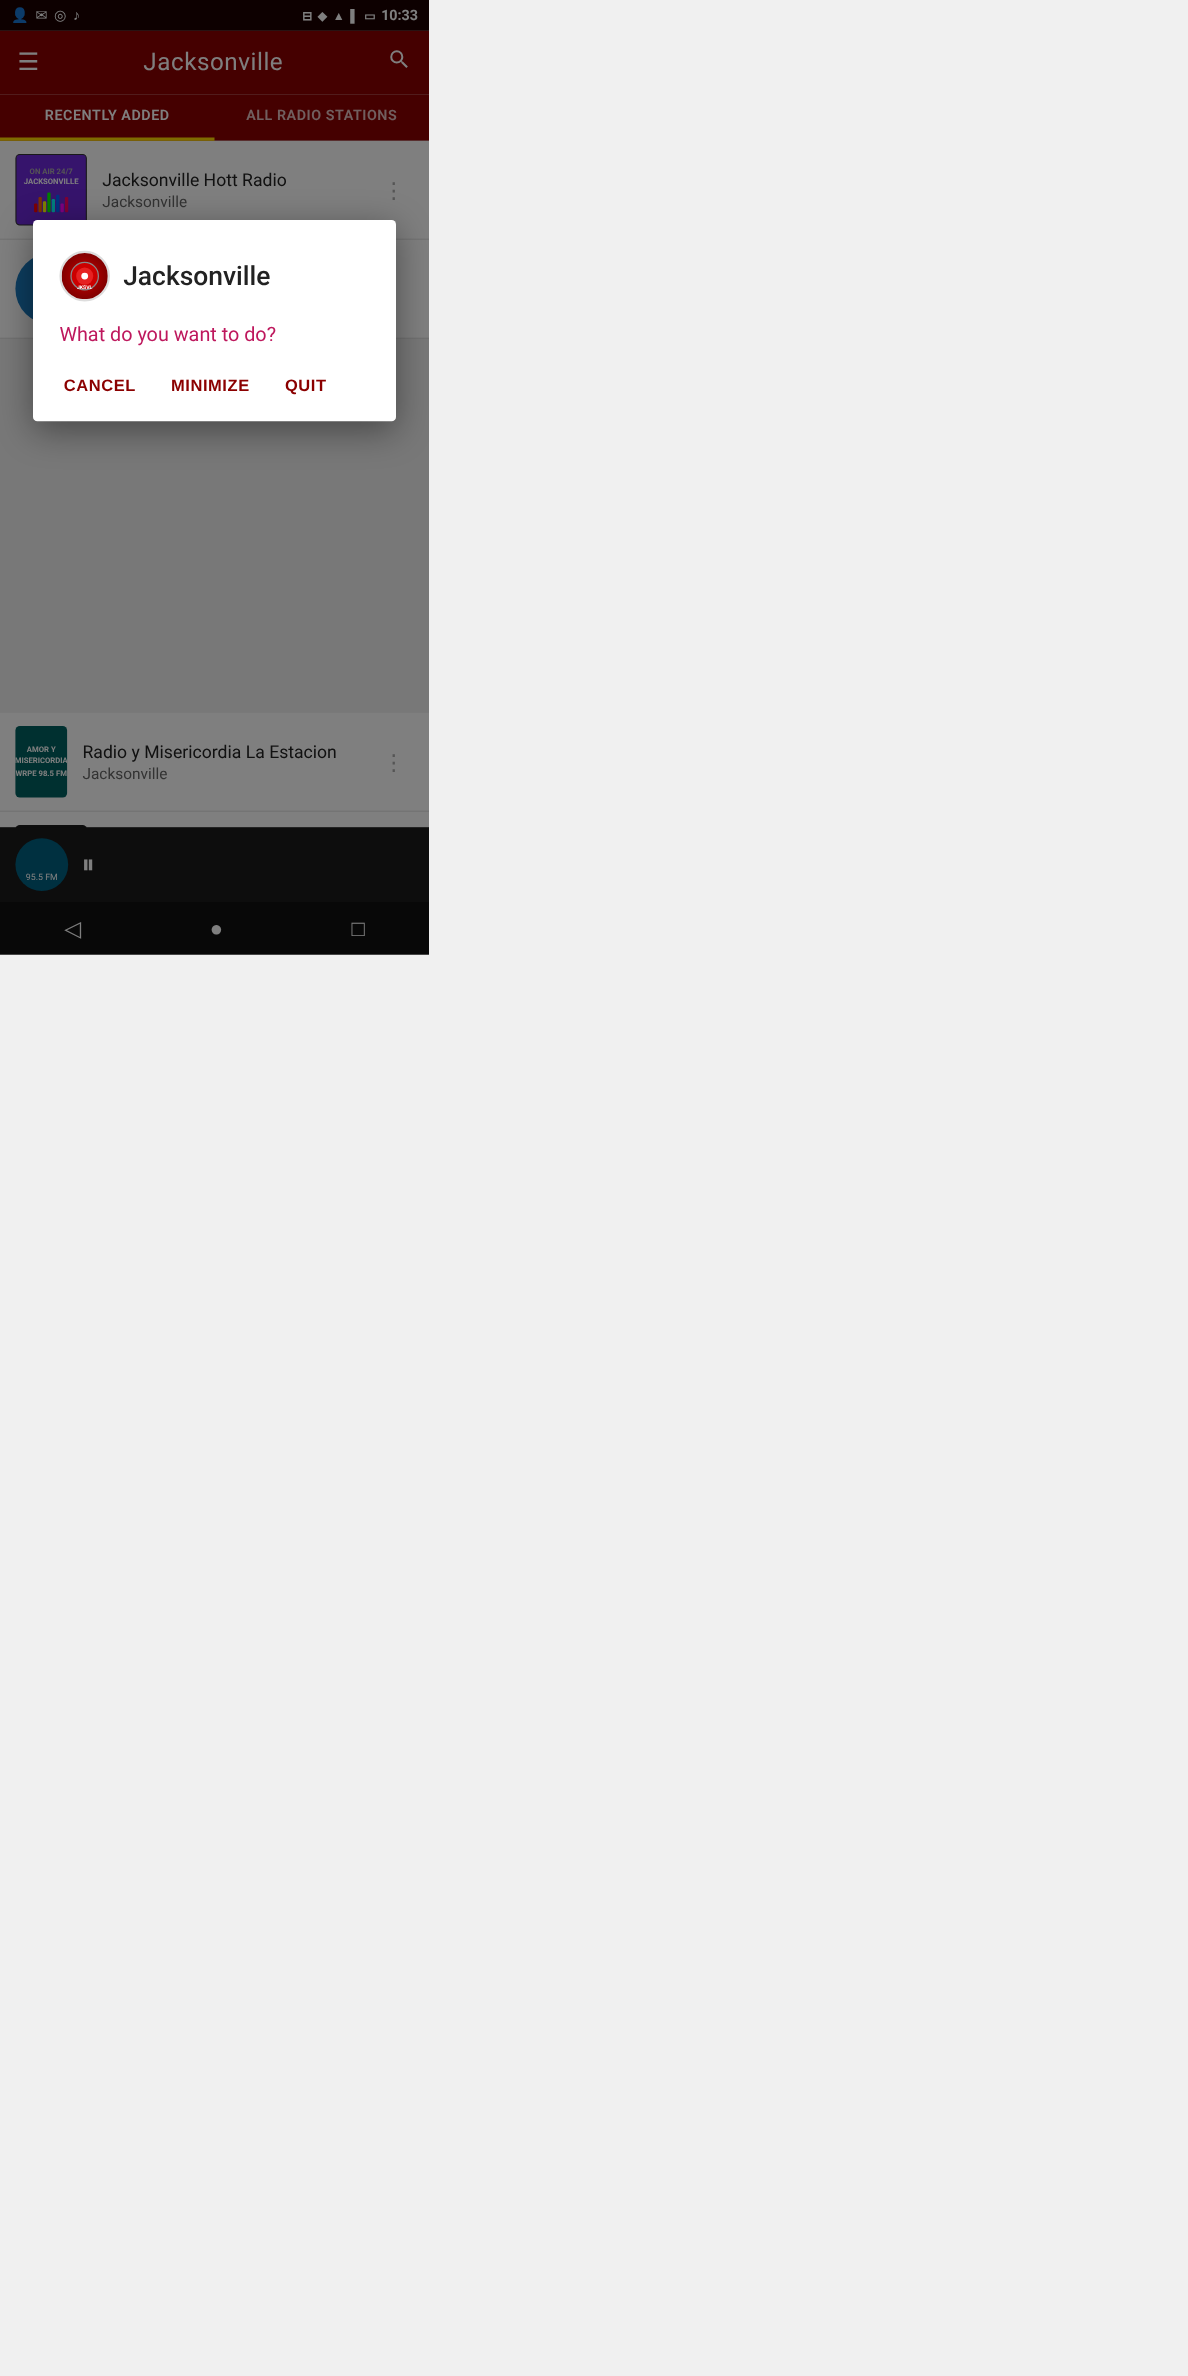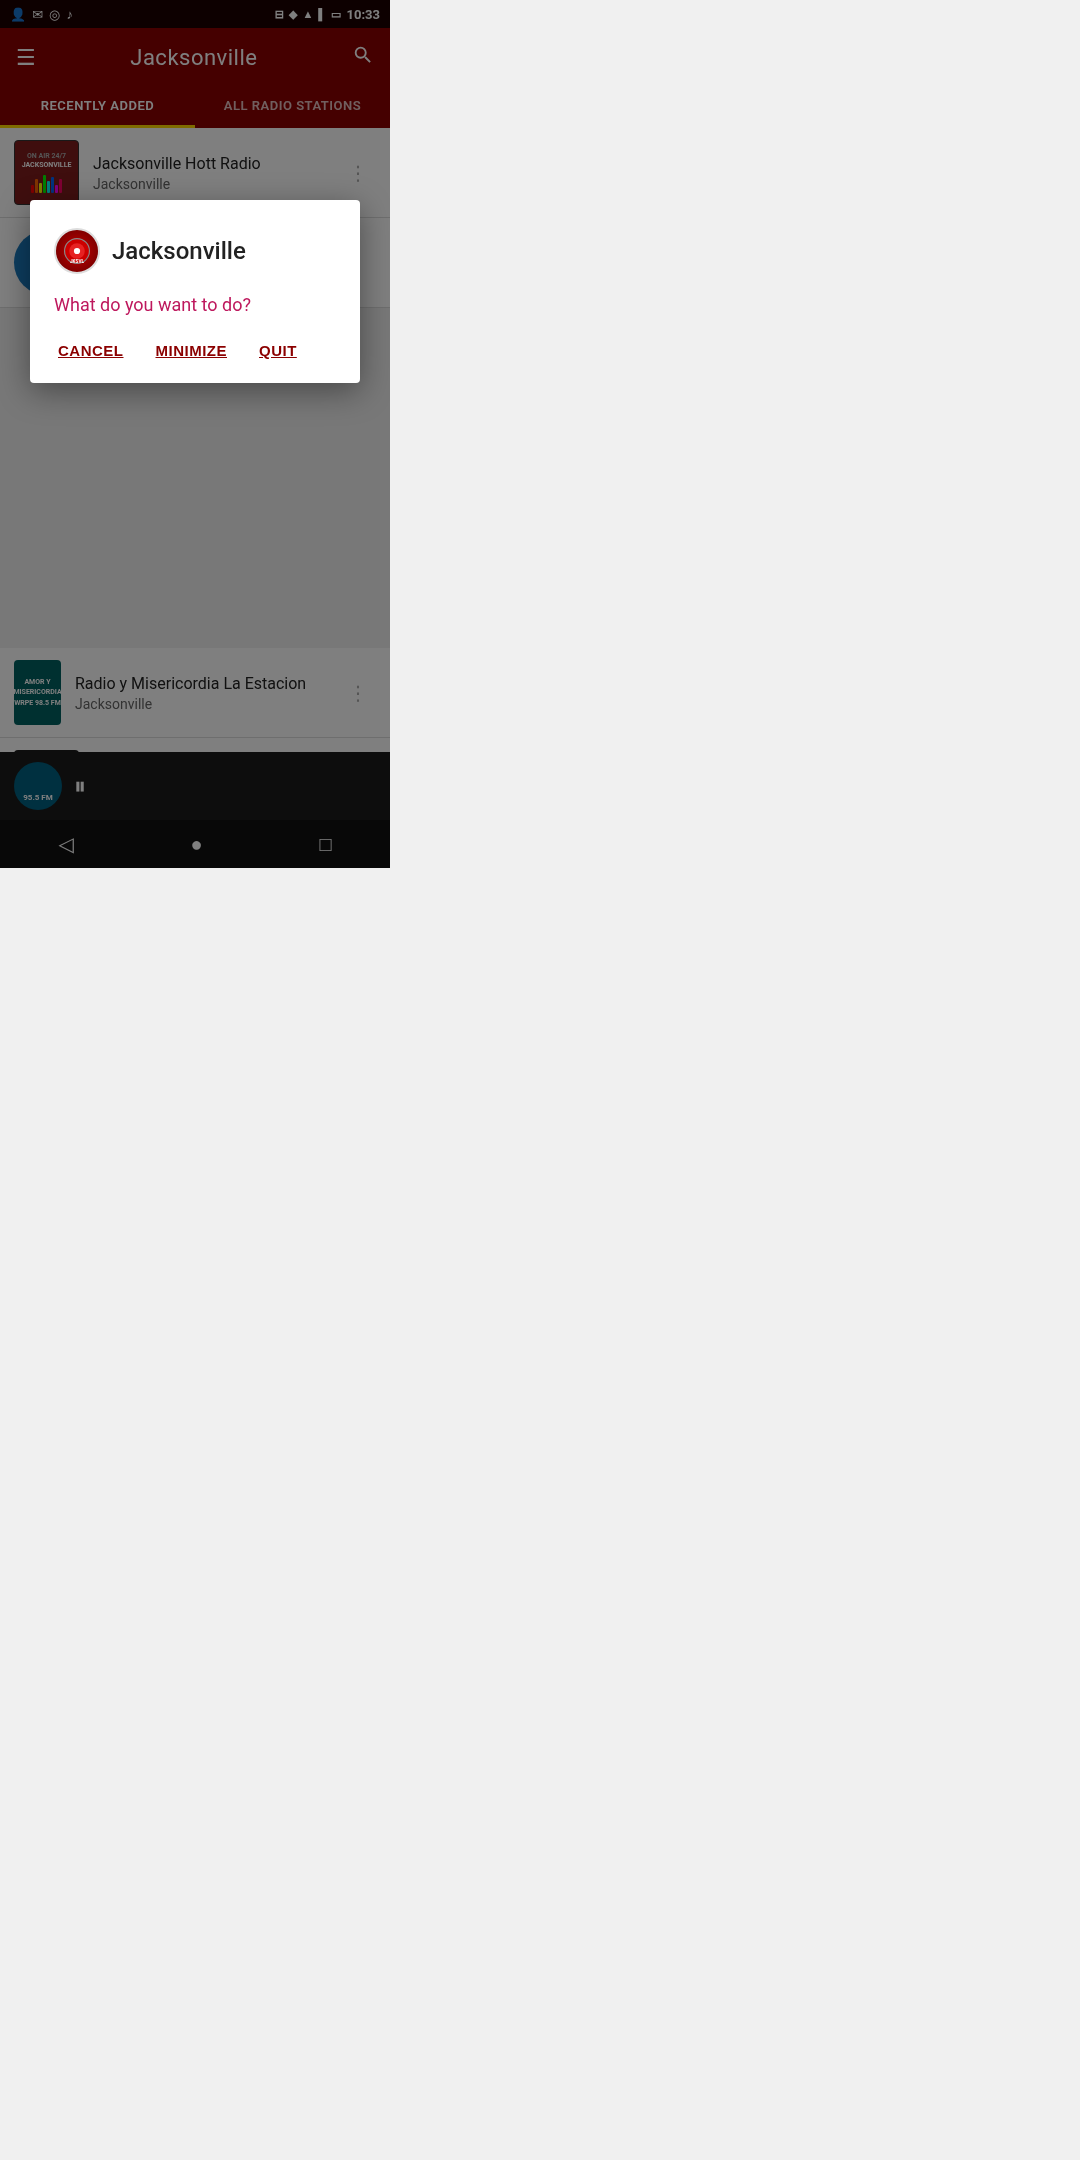--- a/index.html
+++ b/index.html
@@ -94,21 +94,21 @@
       overflow: hidden;
       flex-shrink: 0;
       margin-right: 14px;
       display: flex;
       align-items: center;
       justify-content: center;
       font-size: 10px;
       font-weight: bold;
     }
     .logo-hott {
-      background: #7f1d1d;
+      background: #6d28d9;
       color: #fff;
       font-size: 8px;
       text-align: center;
       flex-direction: column;
       display: flex;
       align-items: center;
       justify-content: center;
       border: 1px solid #333;
     }
     .logo-wjct {
@@ -195,21 +195,20 @@
     .dialog-btn {
       font-size: 15px;
       font-weight: 700;
       color: #8b0000;
       background: none;
       border: none;
       cursor: pointer;
       padding: 8px 4px;
       letter-spacing: 0.5px;
       text-transform: uppercase;
-      text-decoration: underline;
     }
 
     
     .now-playing {
       position: absolute;
       bottom: 48px;
       left: 0; right: 0;
       background: #1a1a1a;
       height: 68px;
       display: flex;
@@ -393,21 +392,21 @@
     <div class="station-logo" style="width:65px; height:40px; background:#006080; border-radius:50%; overflow:hidden; display:flex; align-items:flex-start; justify-content:center; padding-top:4px;">
       <span style="color:white; font-size:9px; font-weight:bold;">95.5FM</span>
     </div>
     <div class="station-info">
     </div>
   </div>
 </div>
 
 <div class="now-playing">
   <div class="np-logo">
-    <span style="font-size:8px; text-align:center; line-height:1.3; font-weight:bold;margin-top:24px;">95.5 FM</span>
+    <span style="font-size:8px; text-align:center; line-height:1.3; font-weight:normal;margin-top:24px;">95.5 FM</span>
   </div>
   <div class="np-control">⏸</div>
 </div>
 
 <div class="nav-bar">
   <span class="nav-btn">◁</span>
   <span class="nav-btn">●</span>
   <span class="nav-btn">□</span>
 </div>
 

